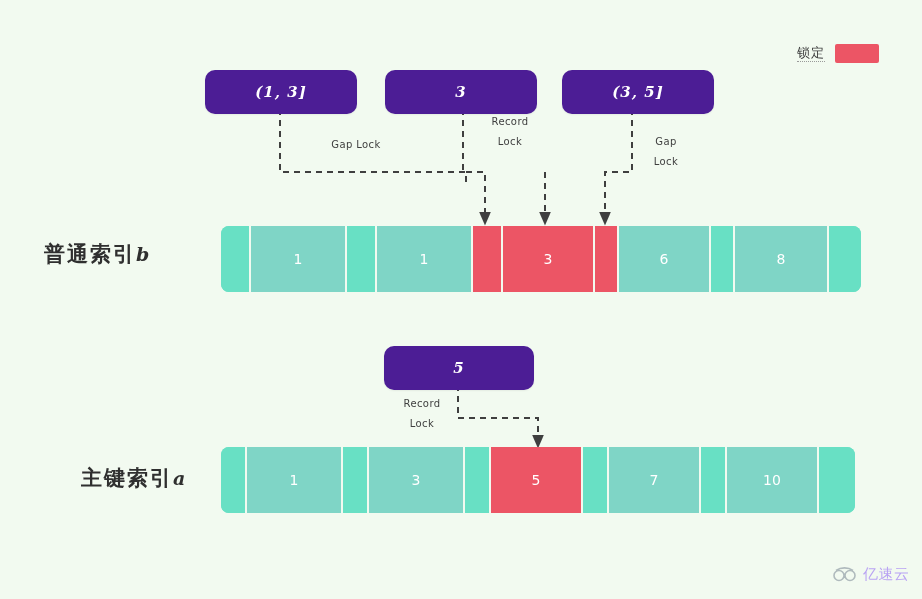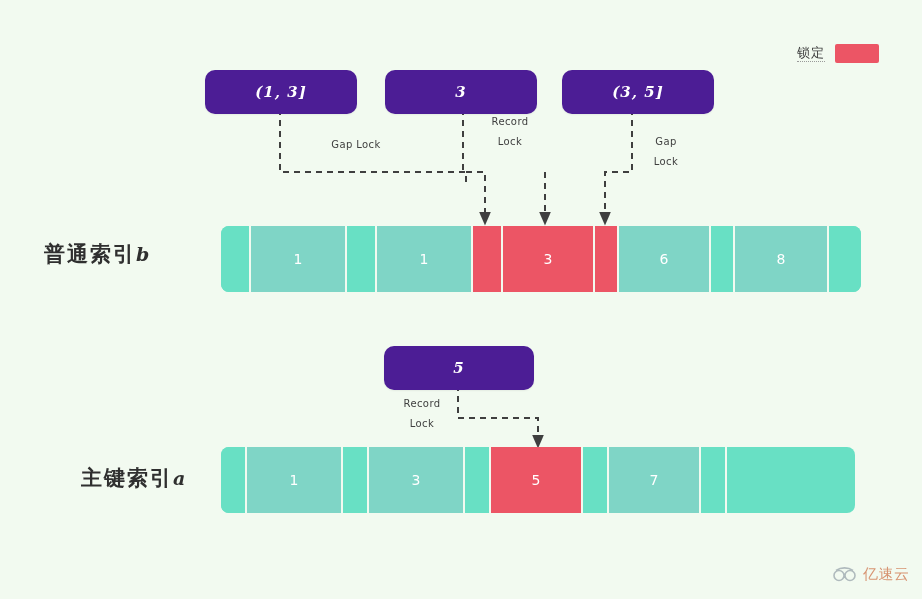--- a/index.html
+++ b/index.html
@@ -132,21 +132,21 @@
     left: 832px;
     top: 565px;
     display: flex;
     align-items: center;
     gap: 5px;
     opacity: 0.55;
   }
   .watermark-text {
     font-family: Liberation Serif, serif;
     font-size: 15px;
-    color: #c2410c;
+    color: #8b5cf6;
     letter-spacing: 0.5px;
   }
 </style>
 </head>
 <body>
 
 <div id="stage">
 
   <div class="legend">
     <span class="legend-label">锁定</span>
@@ -210,20 +210,21 @@
       <div class="bar" style="left: 221px; top: 447px; width: 634px; height: 66px;">
         <div class="cell gap" style="width: 26px; flex: 0 0 26px;"></div>
         <div class="cell value" style="width: 96px; flex: 0 0 96px;">1</div>
         <div class="cell gap" style="width: 26px; flex: 0 0 26px;"></div>
         <div class="cell value" style="width: 96px; flex: 0 0 96px;">3</div>
         <div class="cell gap" style="width: 26px; flex: 0 0 26px;"></div>
         <div class="cell value locked" style="width: 92px; flex: 0 0 92px;">5</div>
         <div class="cell gap" style="width: 26px; flex: 0 0 26px;"></div>
         <div class="cell value" style="width: 92px; flex: 0 0 92px;">7</div>
         <div class="cell gap" style="width: 26px; flex: 0 0 26px;"></div>
+        <div class="cell value" style="width: 92px; flex: 0 0 92px;">10</div>
         <div class="cell gap" style="width: 36px; flex: 0 0 36px;"></div>
       </div>
     </div>
 
   <div class="watermark">
     <svg width="26" height="18" viewBox="0 0 26 18">
       <path d="M7 14.5 A5 5 0 1 1 7 4.5 A5 5 0 1 1 7 14.5 Z M18 14.5 A5 5 0 1 1 18 4.5 A5 5 0 1 1 18 14.5 Z" fill="none" stroke="#7a8794" stroke-width="1.6"></path>
       <path d="M4 4.5 C9 1 16 1 21 4.5" fill="none" stroke="#7a8794" stroke-width="1.6"></path>
     </svg>
     <span class="watermark-text">亿速云</span>

